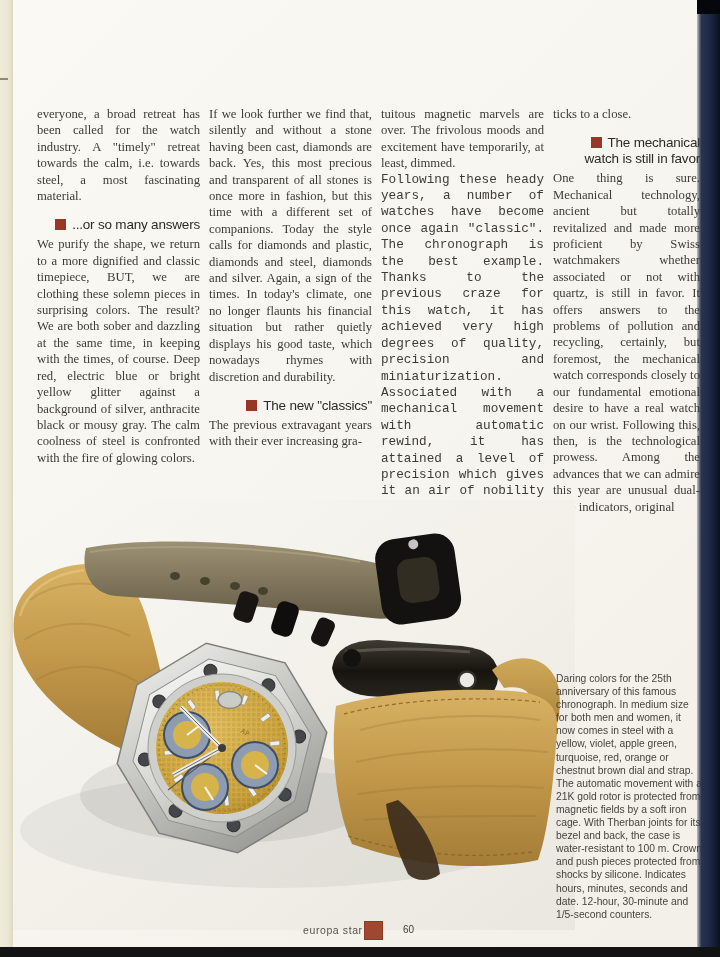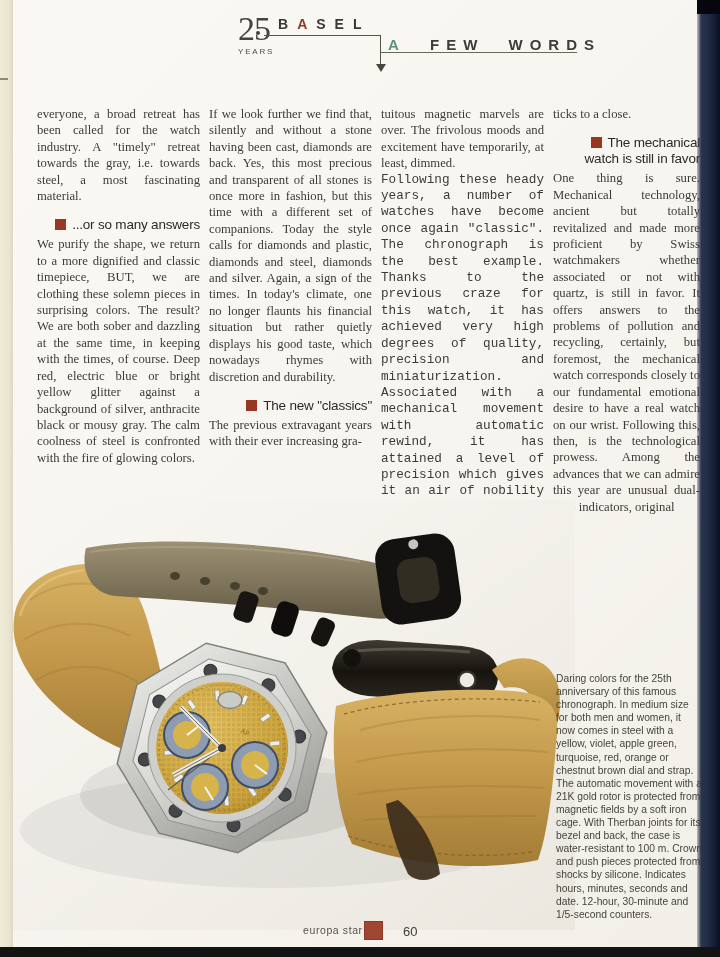--- a/index.html
+++ b/index.html
@@ -85,42 +85,31 @@
   
   .caption {
     position:absolute; left:556px; top:672px; width:146px;
     font-size:10.3px; line-height:13.1px; color:#45443e;
   }
   .caption-title { margin-bottom:3px; color:#38372f; }
 
   
   .footer-magazine { position:absolute; left:303px; top:924px; font-size:10.5px; letter-spacing:.6px; color:#56534c;text-align:right; }
   .footer-square { position:absolute; left:364px; top:921px; width:19px; height:19px; background:#a04732; box-shadow:inset 0 0 0 1px #8c3a27; }
-  .footer-page { position:absolute; left:403px; top:924px; font-size:13px; color:#3f3d38;text-align:center; }
+  .footer-page { position:absolute; left:403px; top:924px; font-size:10px; color:#3f3d38;text-align:center; }
 </style>
 </head>
 <body>
 
 <div class="page">
 
-  <div class="header">
-    <div class="years-number">25</div>
-    <div class="years-dot"></div>
-    <div class="years-label">YEARS</div>
-    <div class="basel-wordmark"><span>B</span><span class="basel-accent">A</span><span>SEL</span></div>
-    <div class="hrule-1"></div>
-    <div class="vrule"></div>
-    <div class="arrow-down"></div>
-    <div class="article-title"><span class="title-accent">A</span>&nbsp;<span>FEW WORDS</span></div>
-    <div class="hrule-2"></div>
-  </div>
 
   <div class="columns">
     <div class="col">
-      <p>everyone, a broad retreat has been called for the watch industry. A "timely" retreat towards the gray, i.e. towards steel, a most fascinating material.</p>
+      <p>everyone, a broad retreat has been called for the watch industry. A "timely" retreat towards the calm, i.e. towards steel, a most fascinating material.</p>
       <div class="section-heading"><span class="heading-bullet"></span><span>...or so many answers</span></div>
       <p>We purify the shape, we return to a more dignified and classic timepiece, BUT, we are clothing these solemn pieces in surprising colors. The result? We are both sober and dazzling at the same time, in keeping with the times, of course. Deep red, electric blue or bright yellow glitter against a background of silver, anthracite black or mousy gray. The calm coolness of steel is confronted with the fire of glowing colors.</p>
     </div>
     <div class="col">
       <p>If we look further we find that, silently and without a stone having been cast, diamonds are back. Yes, this most precious and transparent of all stones is once more in fashion, but this time with a different set of companions. Today the style calls for diamonds and plastic, diamonds and steel, diamonds and silver. Again, a sign of the times. In today's climate, one no longer flaunts his financial situation but rather quietly displays his good taste, which nowadays rhymes with discretion and durability.</p>
       <div class="section-heading"><span class="heading-bullet"></span><span>The new "classics"</span></div>
       <p>The previous extravagant years with their ever increasing gra-</p>
     </div>
     <div class="col">
       <p>tuitous magnetic marvels are over. The frivolous moods and excitement have temporarily, at least, dimmed.</p>

